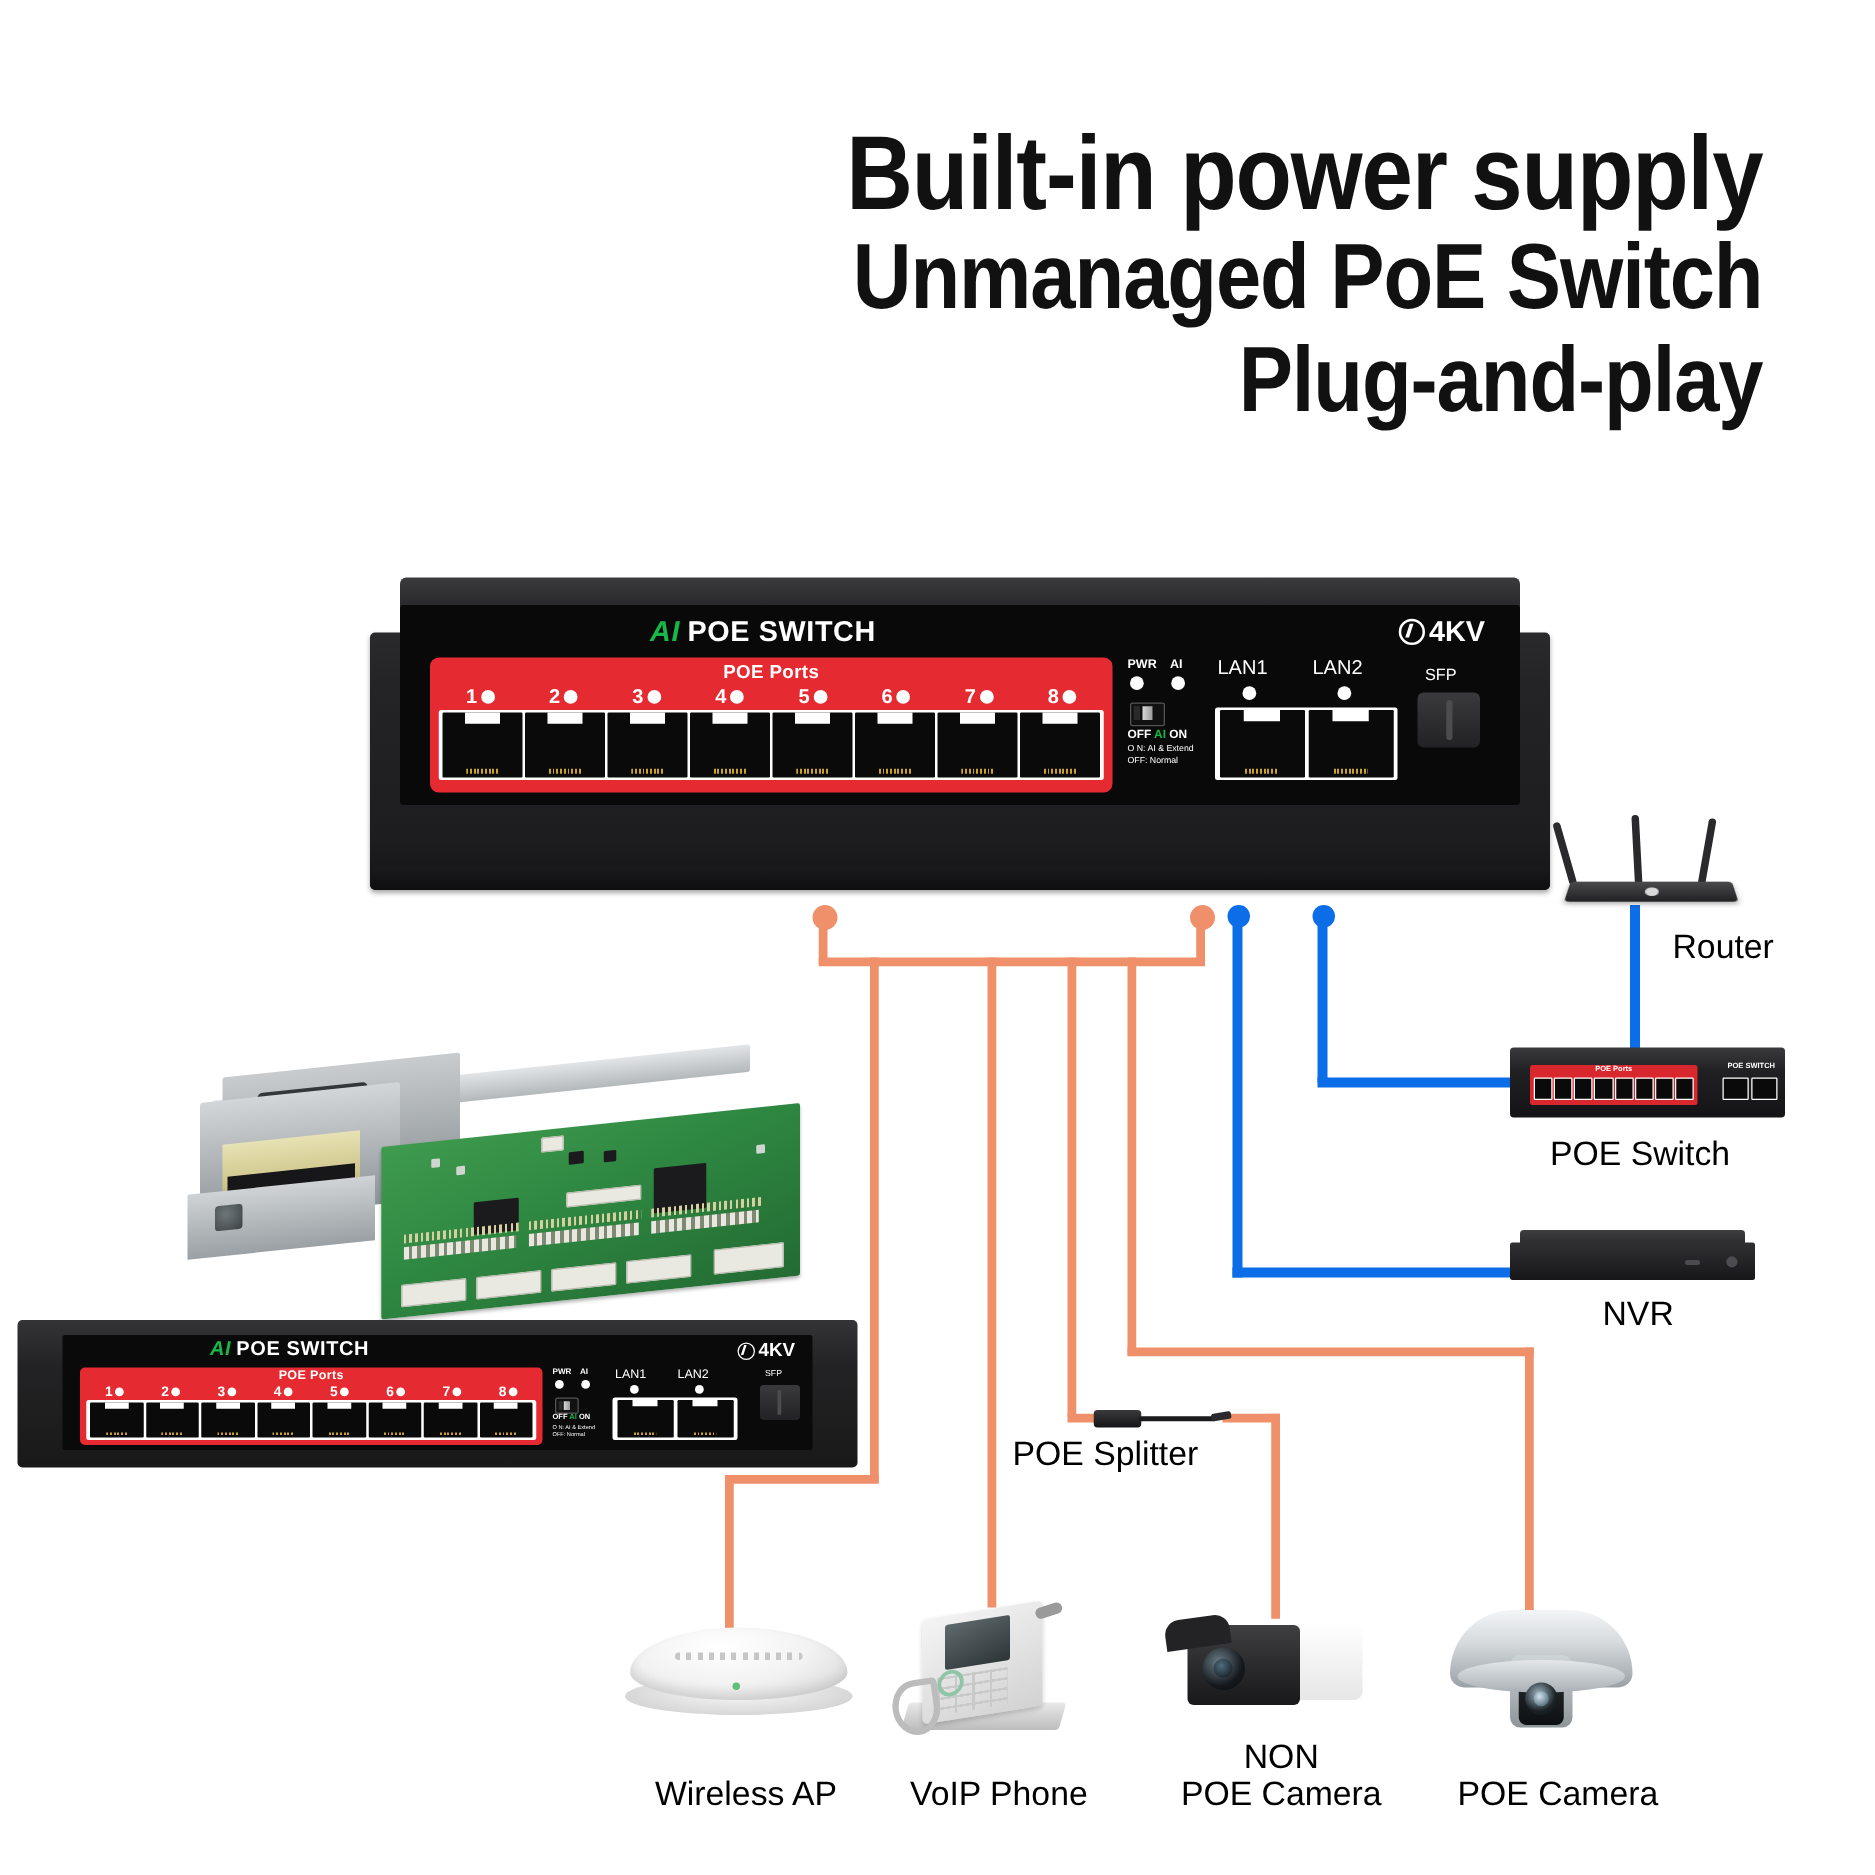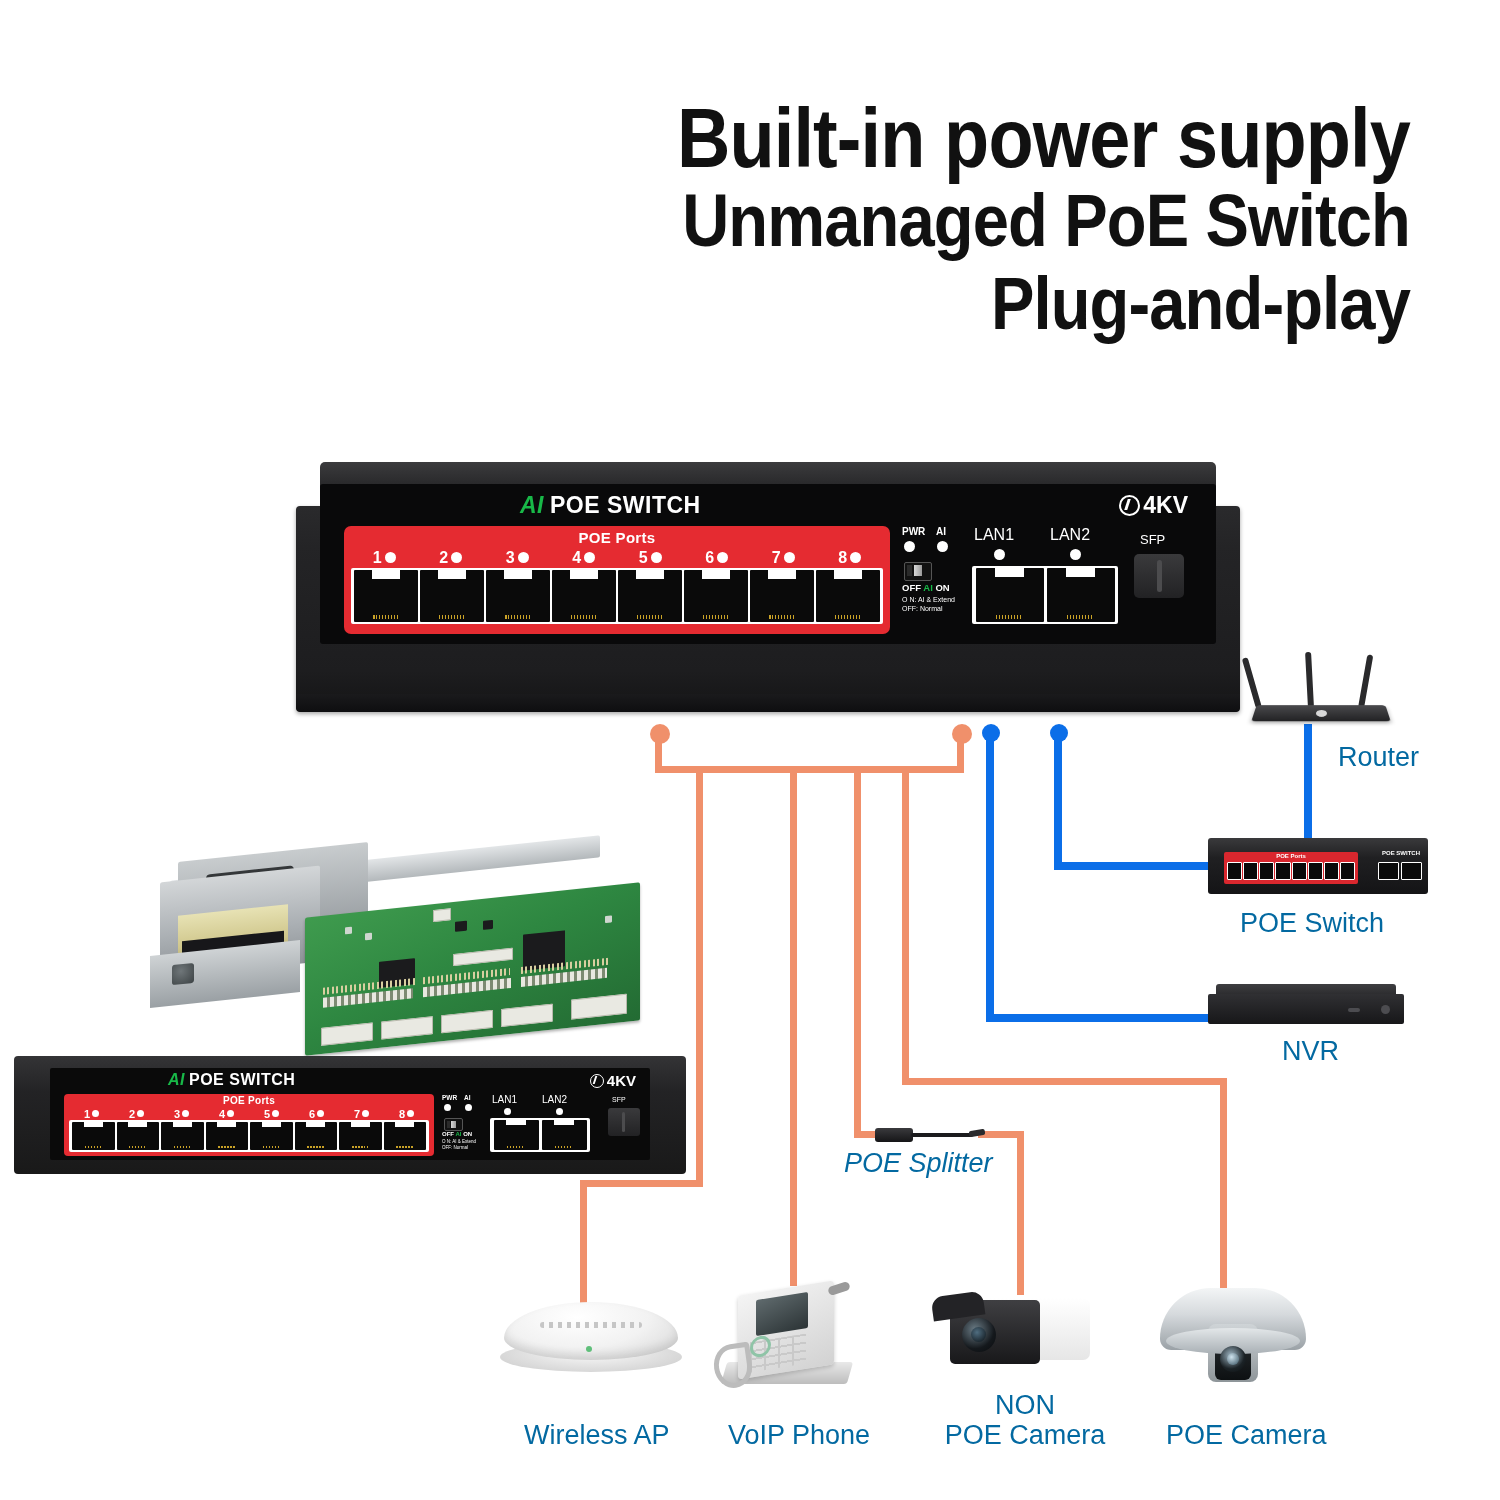--- a/index.html
+++ b/index.html
@@ -242,21 +242,21 @@
       border-radius:50%;background:radial-gradient(circle at 38% 34%,#cfe3ee,#35505e);}
 
   .splitter{position:absolute;left:875px;top:1126px;width:118px;height:18px;}
   .splitter .blk{position:absolute;left:0;top:2px;width:38px;height:14px;
       background:linear-gradient(180deg,#3a3a3d,#151517);border-radius:3px;}
   .splitter .cord{position:absolute;left:36px;top:7px;width:62px;height:4px;
       background:#1b1b1d;border-radius:2px;}
   .splitter .tip{position:absolute;left:94px;top:4px;width:16px;height:6px;
       background:#2a2a2c;border-radius:2px;transform:rotate(-9deg);}
 
-  .caption{position:absolute;font-size:27px;color:#0369a1;white-space:nowrap;}
+  .caption{position:absolute;font-size:27px;color:#000000;white-space:nowrap;}
   .caption.c2{line-height:1.12;text-align:center;white-space:normal;}
 </style>
 </head>
 <body>
 
 <div id="headline">
   <div class="l1">Built-in power supply</div>
   <div class="l2">Unmanaged PoE Switch</div>
   <div class="l3">Plug-and-play</div>
 </div>
@@ -551,21 +551,21 @@
   <div class="top"></div>
   <div class="front"></div>
 </div>
 <div class="caption" style="left:1282px;top:1036px;">NVR</div>
 
 <div class="splitter">
   <span class="blk"></span>
   <span class="cord"></span>
   <span class="tip"></span>
 </div>
-<div class="caption" style="left:844px;top:1148px;font-style:italic;">POE Splitter</div>
+<div class="caption" style="left:810px;top:1148px;">POE Splitter</div>
 
 <div class="wap">
   <div class="base"></div>
   <div class="dome"></div>
   <div class="slots"></div>
   <div class="led"></div>
 </div>
 <div class="caption" style="left:524px;top:1420px;">Wireless AP</div>
 
 <div class="voip">

